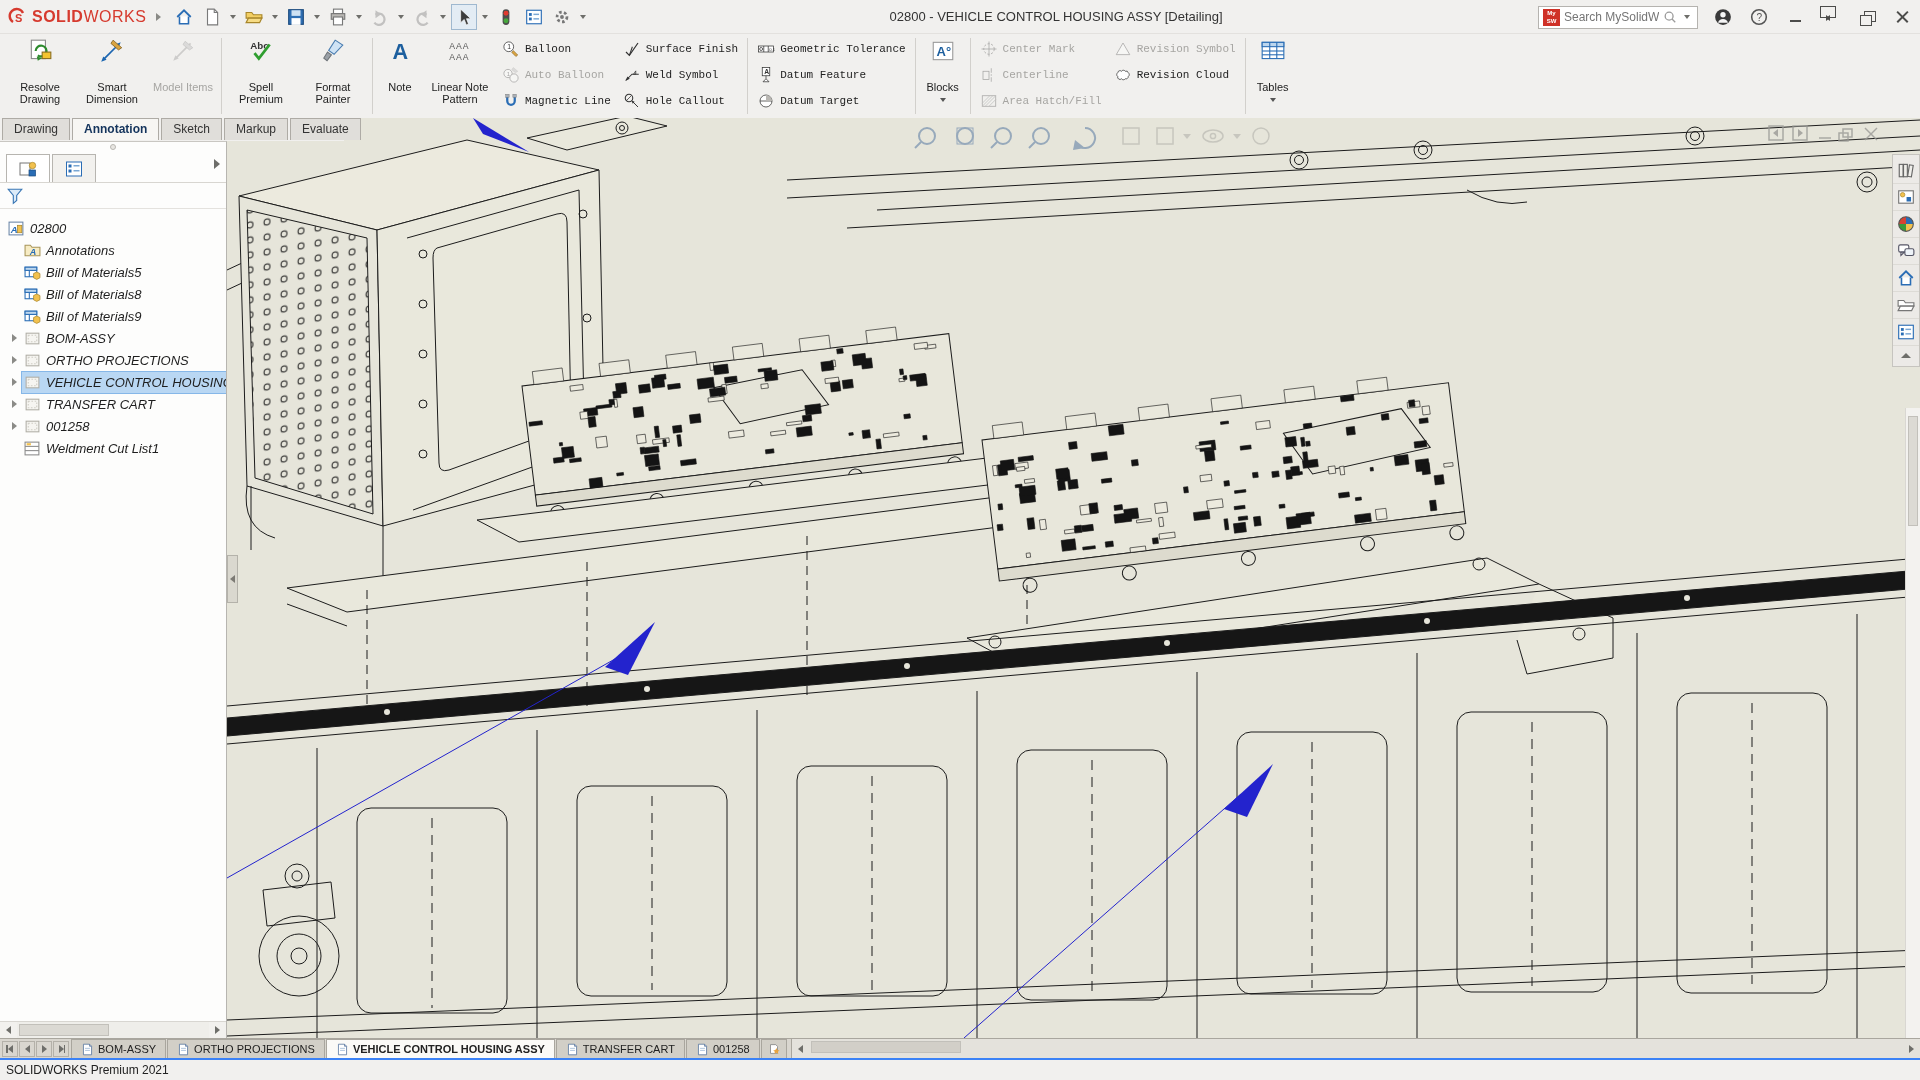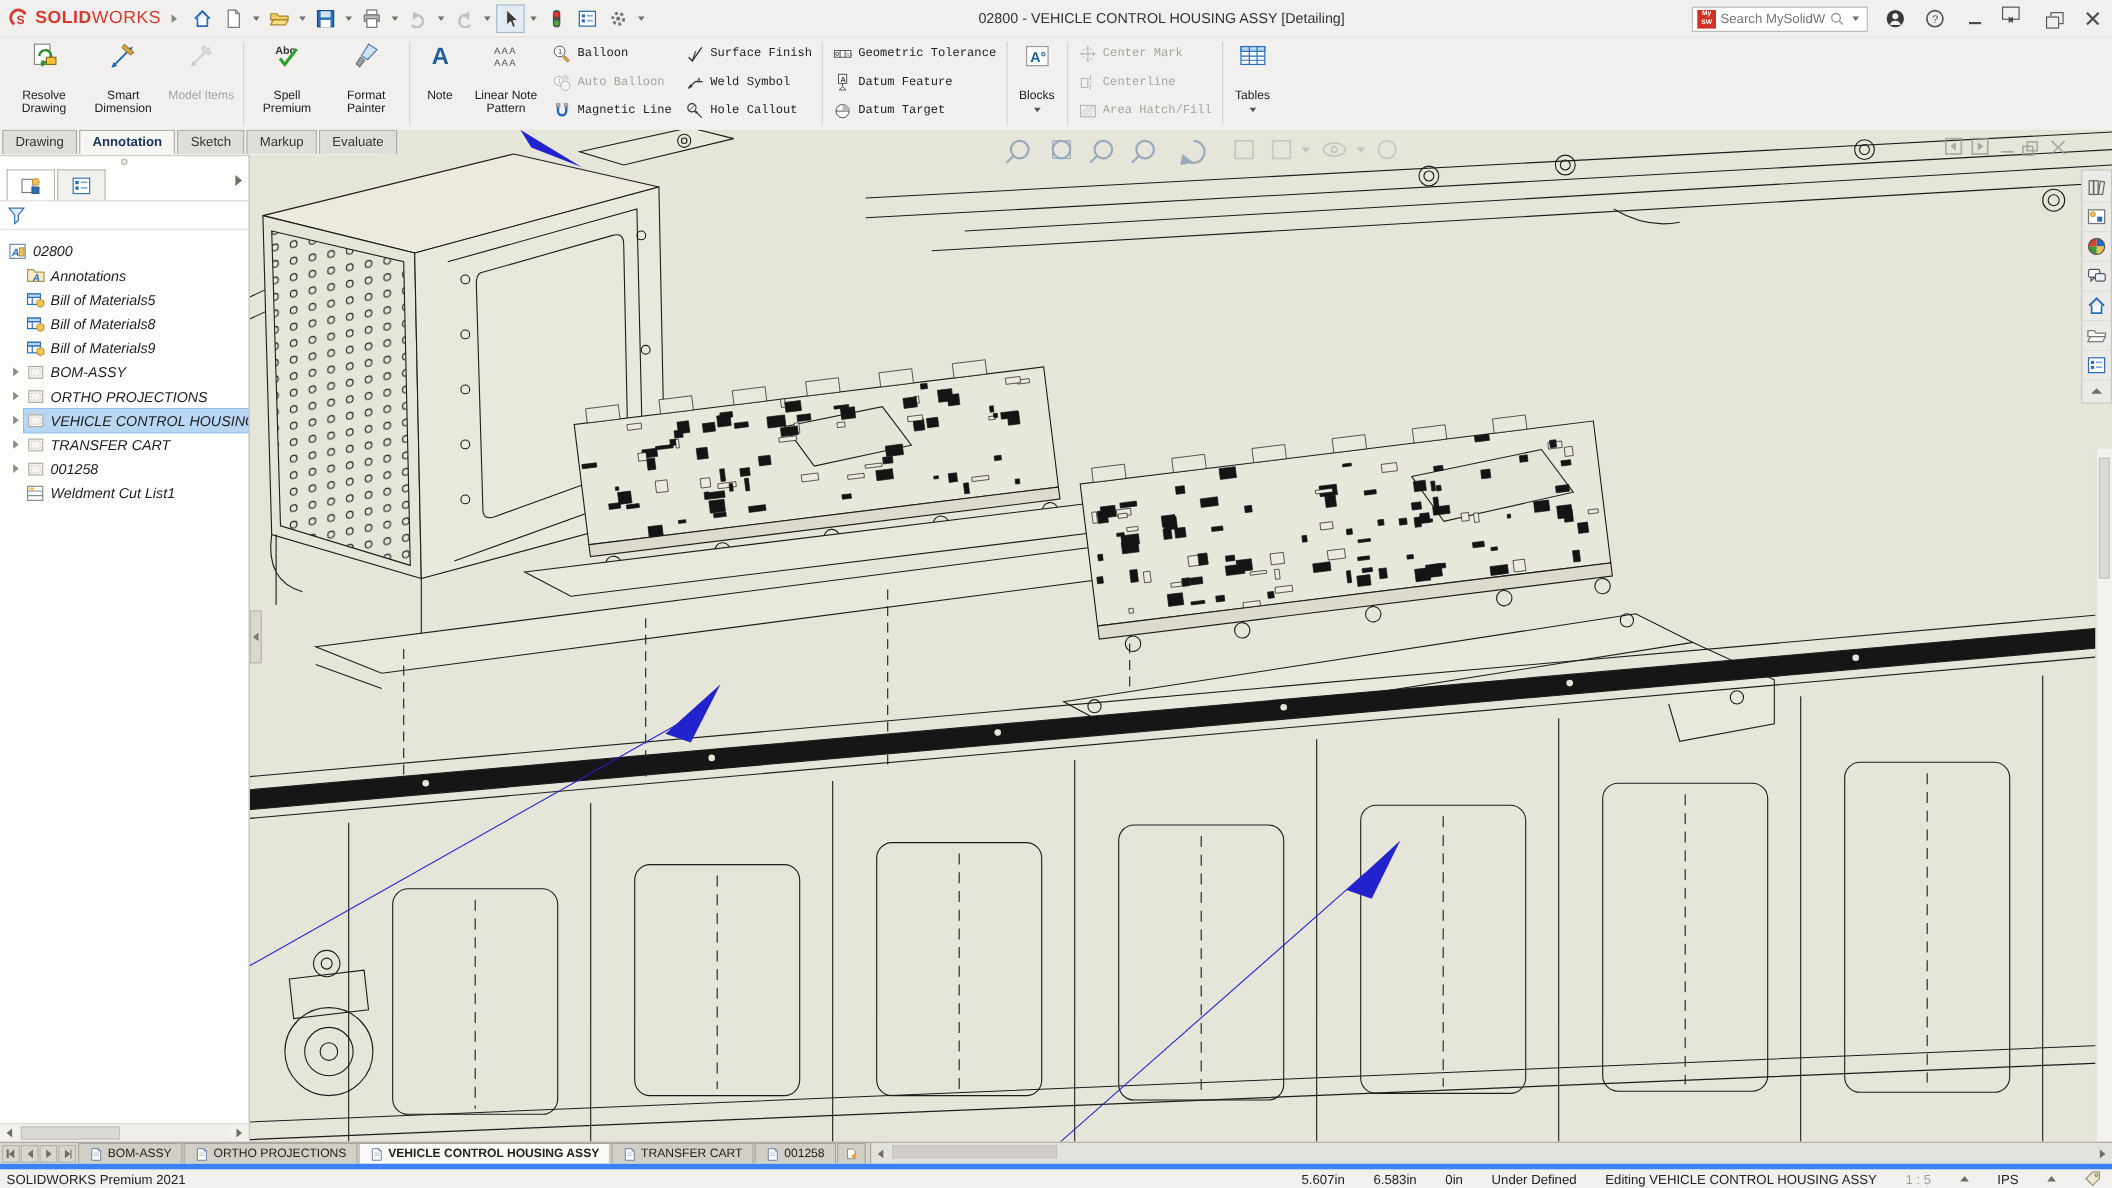--- a/index.html
+++ b/index.html
@@ -103,21 +103,21 @@
   .bar-r::before{content:"";position:absolute;right:3px;width:1.5px;height:8px;background:#6e6e6a;}
   .stab{ display:flex; align-items:center; gap:4px; padding:0 9px; font-size:11px; background:#d2cfc7; border:1px solid #a9a69e; border-bottom:none; margin-right:1px; cursor:pointer; white-space:nowrap; color:#222;}
   .stab .ic{ width:13px; height:13px;}
   .stab.active{ background:#fbfaf7; font-weight:bold;}
   .addsheet{ width:26px; display:flex; align-items:center; justify-content:center; background:#d2cfc7; border:1px solid #a9a69e; border-bottom:none; cursor:pointer;}
   #gh-scroll{ flex:1; display:flex; align-items:center; margin-left:4px; background:#e4e2dc; border-left:1px solid #a9a69e;}
   #gh-scroll .htrack{ background:#e4e2dc;}
   #gh-scroll .hthumb{ width:150px; background:#d2cfc8;}
 
   
-  #statusbar{ position:absolute; left:0; bottom:0; width:1920px; height:22px; background:var(--ribbonbg); border-top:5px solid #3b82f6; display:flex; align-items:center; font-size:12px; z-index:30;}
+  #statusbar{ position:absolute; left:0; bottom:0; width:1920px; height:22px; background:var(--ribbonbg); border-top:2px solid #3b82f6; display:flex; align-items:center; font-size:12px; z-index:30;}
   #status-left{ padding-left:6px; color:#222;}
   #status-right{ position:absolute; right:10px; display:flex; align-items:center; gap:26px; color:#222;}
   #status-right .dim{ color:#9d9c99;}
   .upcaret{ width:0; height:0; border-bottom:5px solid #6e6e6a; border-left:4px solid transparent; border-right:4px solid transparent; cursor:pointer;}
   svg text{ font-family:"Liberation Sans", sans-serif; }
 </style>
 </head>
 <body>
 
 <svg width="0" height="0" style="position:absolute">
@@ -628,20 +628,34 @@
         <svg class="ic">
           <use href="#ic-centerline"></use>
         </svg>
         <span class="lbl">Centerline</span>
       </button>
       <button class="rsmall disabled">
         <svg class="ic">
           <use href="#ic-area-hatch"></use>
         </svg>
         <span class="lbl">Area Hatch/Fill</span>
+      </button>
+    </div>
+    <div class="rstack">
+      <button class="rsmall disabled">
+        <svg class="ic">
+          <use href="#ic-revision-symbol"></use>
+        </svg>
+        <span class="lbl">Revision Symbol</span>
+      </button>
+      <button class="rsmall">
+        <svg class="ic">
+          <use href="#ic-revision-cloud"></use>
+        </svg>
+        <span class="lbl">Revision Cloud</span>
       </button>
     </div>
     <div class="rsep"></div>
     <button class="rlarge">
       <svg class="ic">
         <use href="#ic-tables"></use>
       </svg>
       <span class="lbl">Tables</span>
       <span class="gcaret"></span>
     </button>
@@ -1242,27 +1256,13 @@
         <div class="hthumb"></div>
       </div>
     <span class="sbtn">
         <i class="tri-r"></i>
       </span>
   </div>
 </div>
 
 <div id="statusbar">
   <span id="status-left">SOLIDWORKS Premium 2021</span>
-  <div id="status-right">
-      <span>5.607in</span>
-      <span>6.583in</span>
-      <span>0in</span>
-      <span>Under Defined</span>
-      <span>Editing VEHICLE CONTROL HOUSING ASSY</span>
-      <span class="dim">1 : 5</span>
-      <span class="upcaret"></span>
-      <span>IPS</span>
-      <span class="upcaret"></span>
-      <svg class="ic" width="15" height="15">
-        <use href="#ic-tag"></use>
-      </svg>
-    </div>
 </div>
 
 </body></html>

